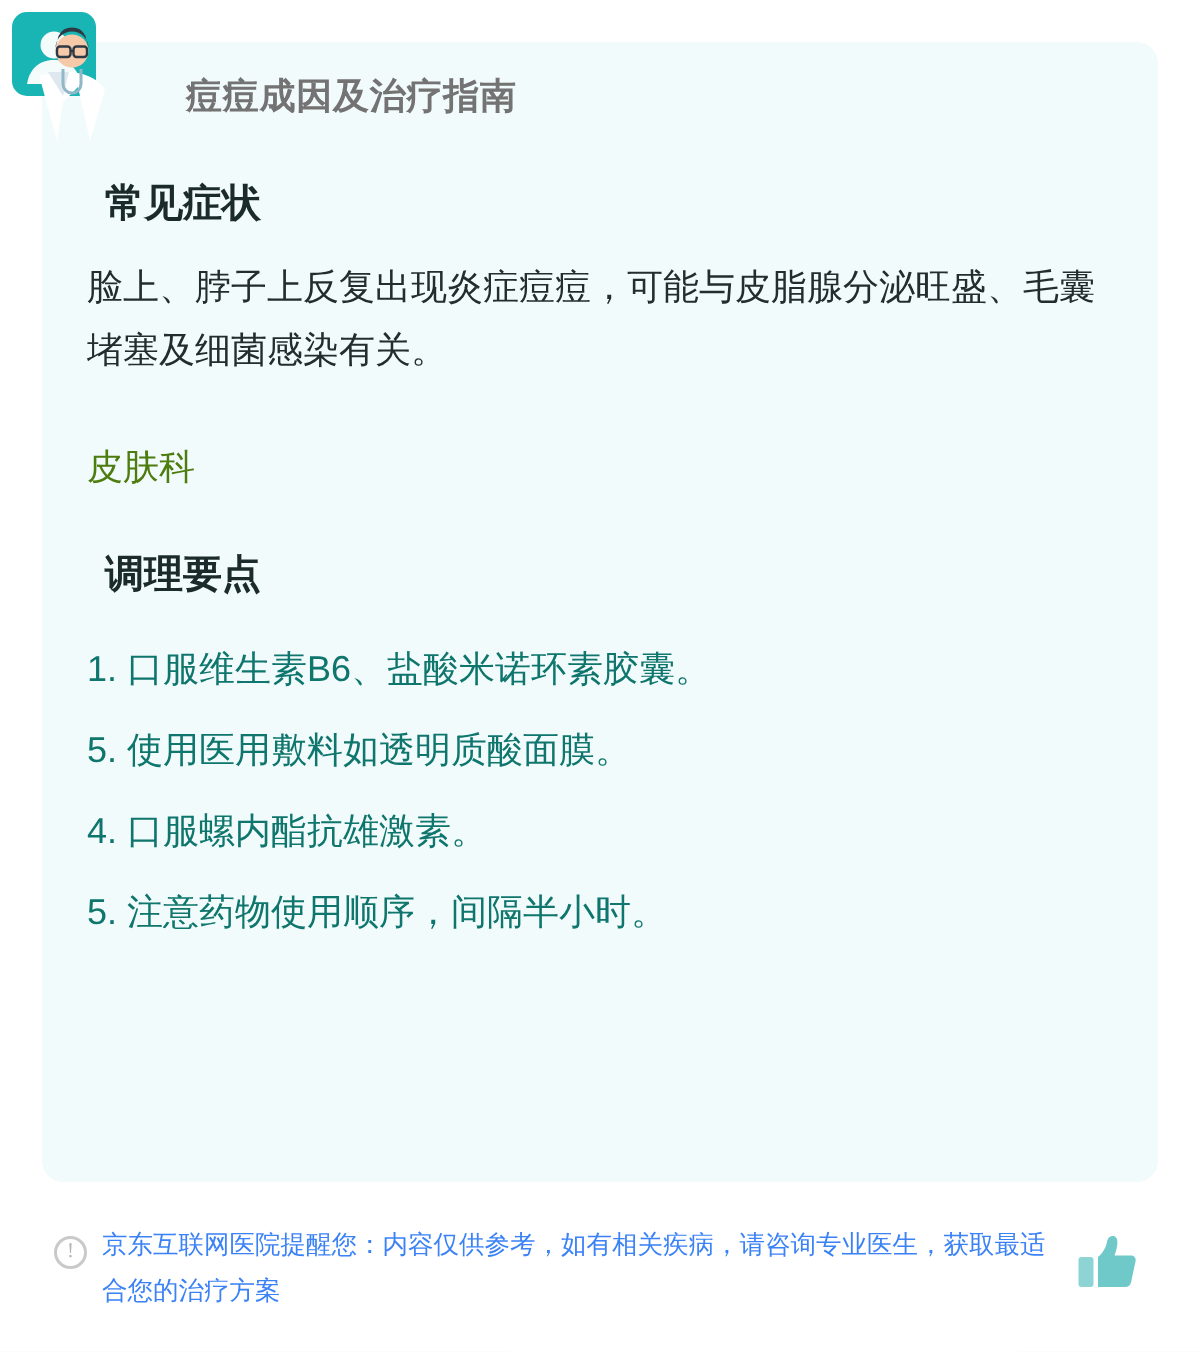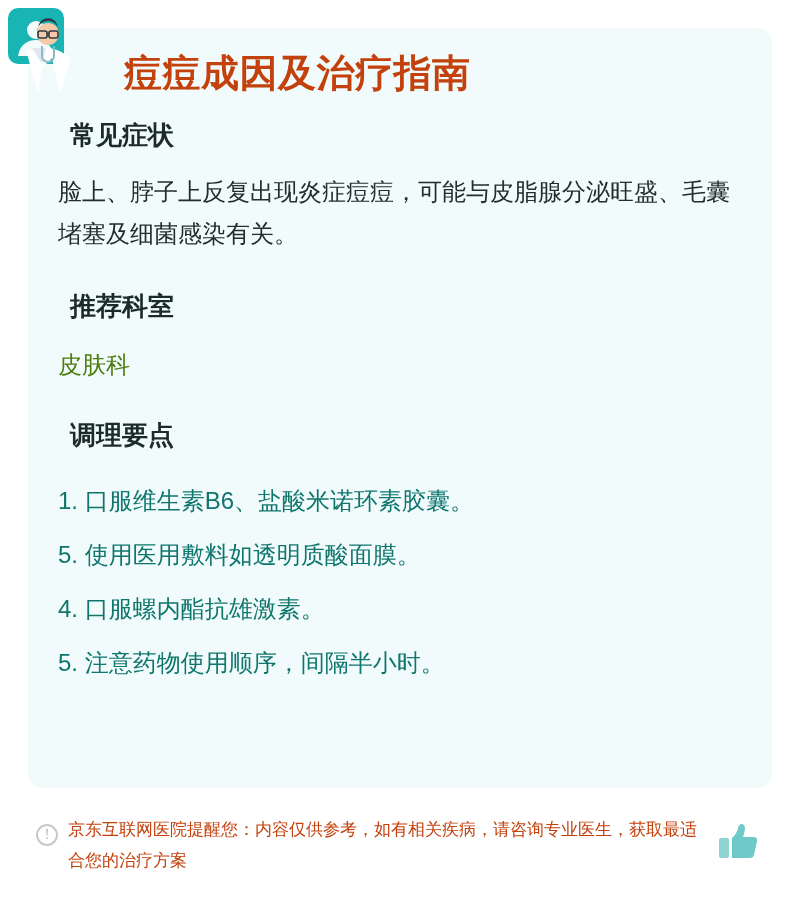--- a/index.html
+++ b/index.html
@@ -33,23 +33,23 @@
     top: 8px;
     width: 70px;
     height: 86px;
     z-index: 3;
   }
 
   .title {
     position: absolute;
     left: 124px;
     top: 48px;
-    font-size: 38px;
+    font-size: 24px;
     font-weight: bold;
-    color: #c2410c;
+    color: #737373;
     letter-spacing: 0.5px;
     white-space: nowrap;
   }
 
   .content {
     position: absolute;
     left: 58px;
     top: 120px;
     width: 680px;
   }
@@ -114,21 +114,21 @@
     font-family: "Liberation Serif", serif;
   }
 
   .footer-text {
     position: absolute;
     left: 40px;
     top: 14px;
     width: 640px;
     font-size: 17px;
     line-height: 31px;
-    color: #c2410c;
+    color: #3b82f6;
   }
 
   .thumb {
     position: absolute;
     right: 12px;
     top: 20px;
     width: 44px;
     height: 44px;
   }
 </style>
@@ -152,21 +152,20 @@
 </svg>
 
 <div class="title">痘痘成因及治疗指南</div>
 
 <div class="content">
   <h2 class="section">常见症状</h2>
   <p class="para">脸上、脖子上反复出现炎症痘痘，可能与皮脂腺分泌旺盛、毛囊堵塞及细菌感染有关。</p>
 
   <div class="section-gap"></div>
 
-  <h2 class="section">推荐科室</h2>
   <p class="dept">皮肤科</p>
 
   <div class="section-gap"></div>
 
   <h2 class="section">调理要点</h2>
   <ol class="steps">
     <li>1. 口服维生素B6、盐酸米诺环素胶囊。</li>
     <li>5. 使用医用敷料如透明质酸面膜。</li>
     <li>4. 口服螺内酯抗雄激素。</li>
     <li>5. 注意药物使用顺序，间隔半小时。</li>

